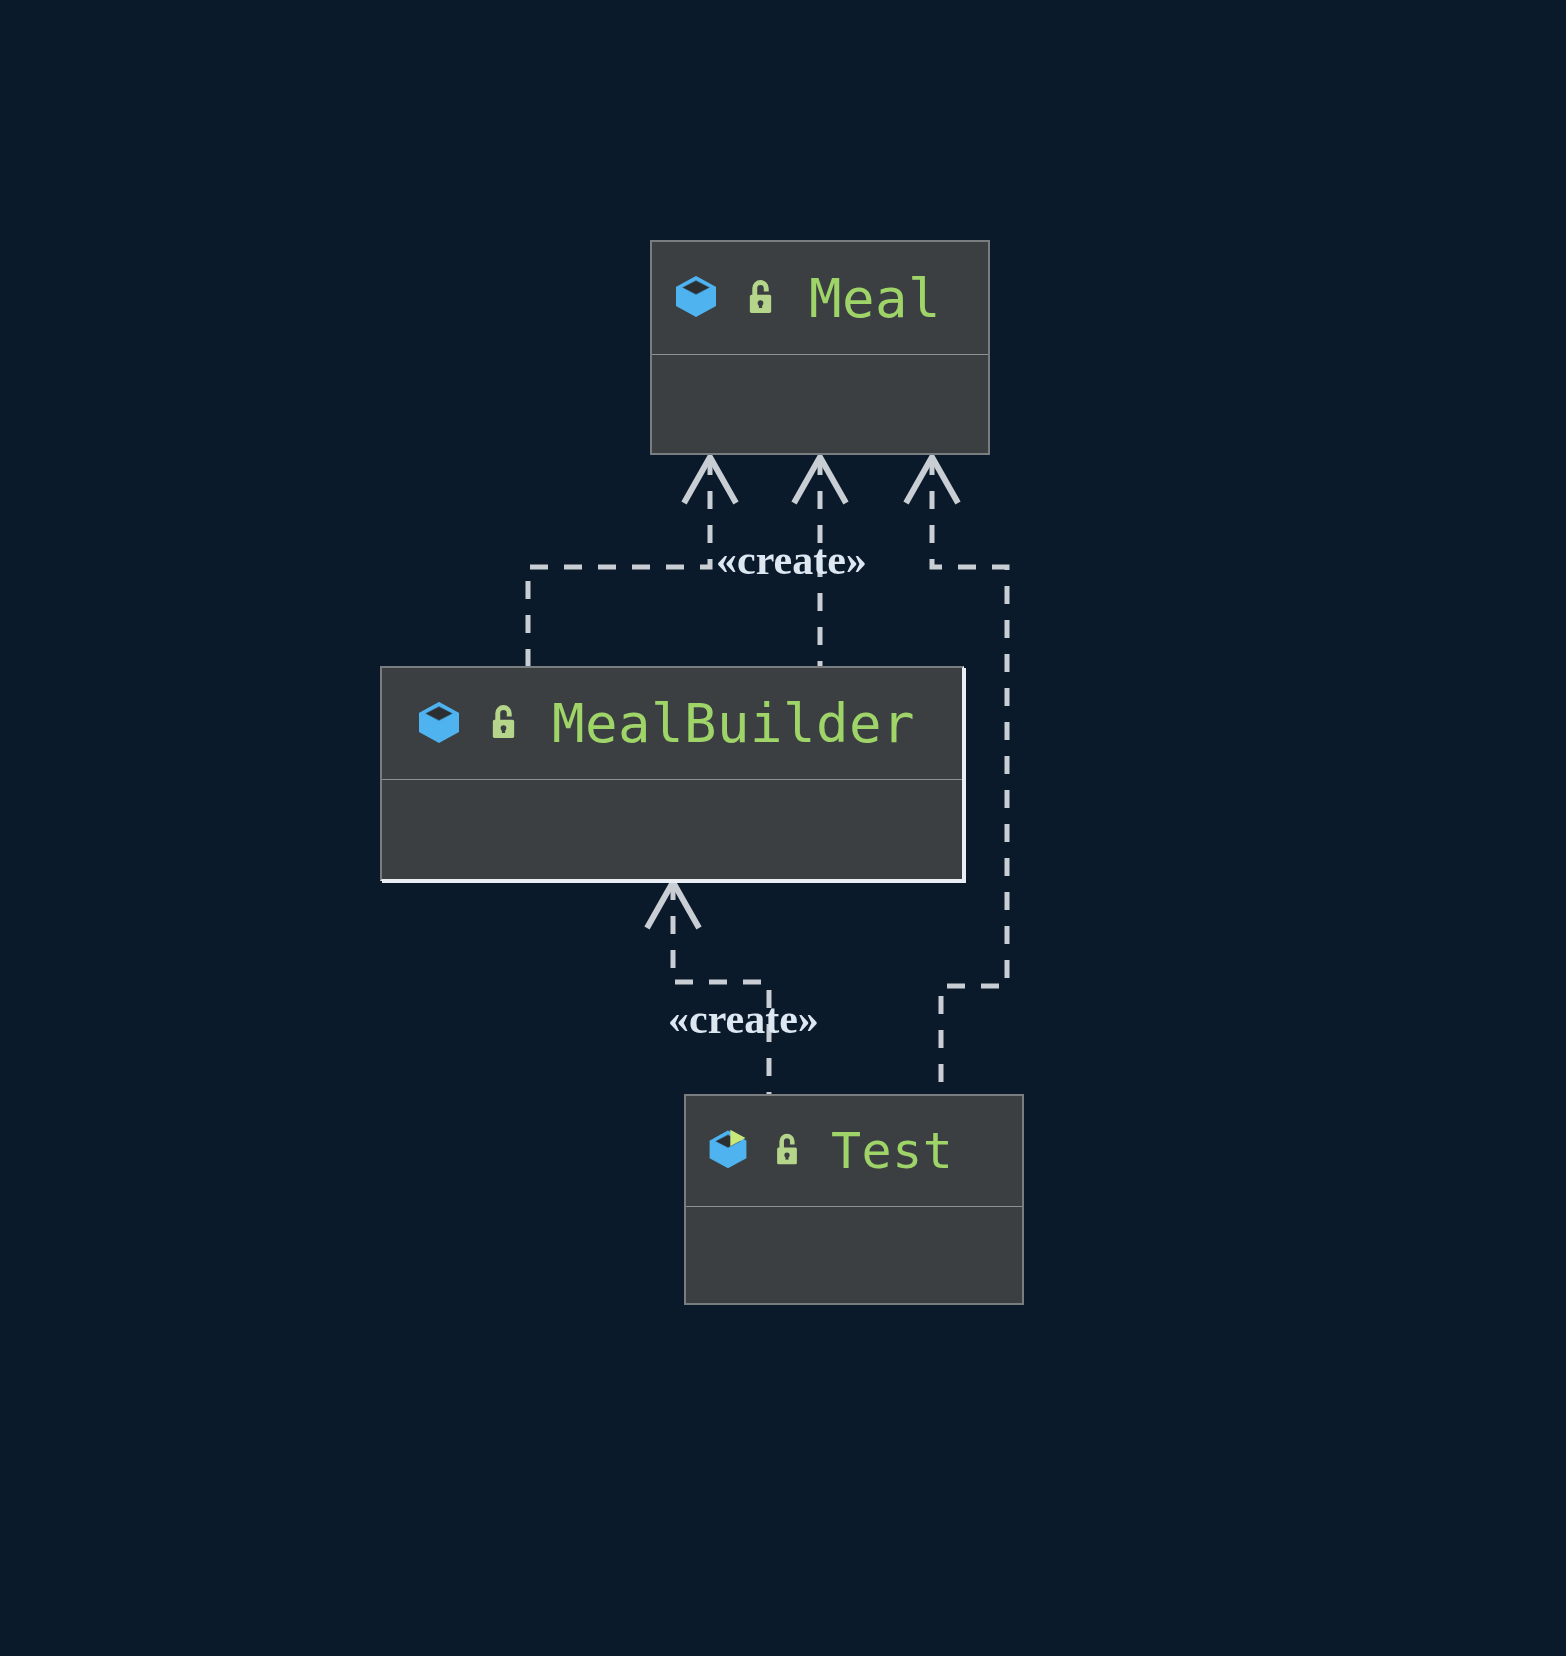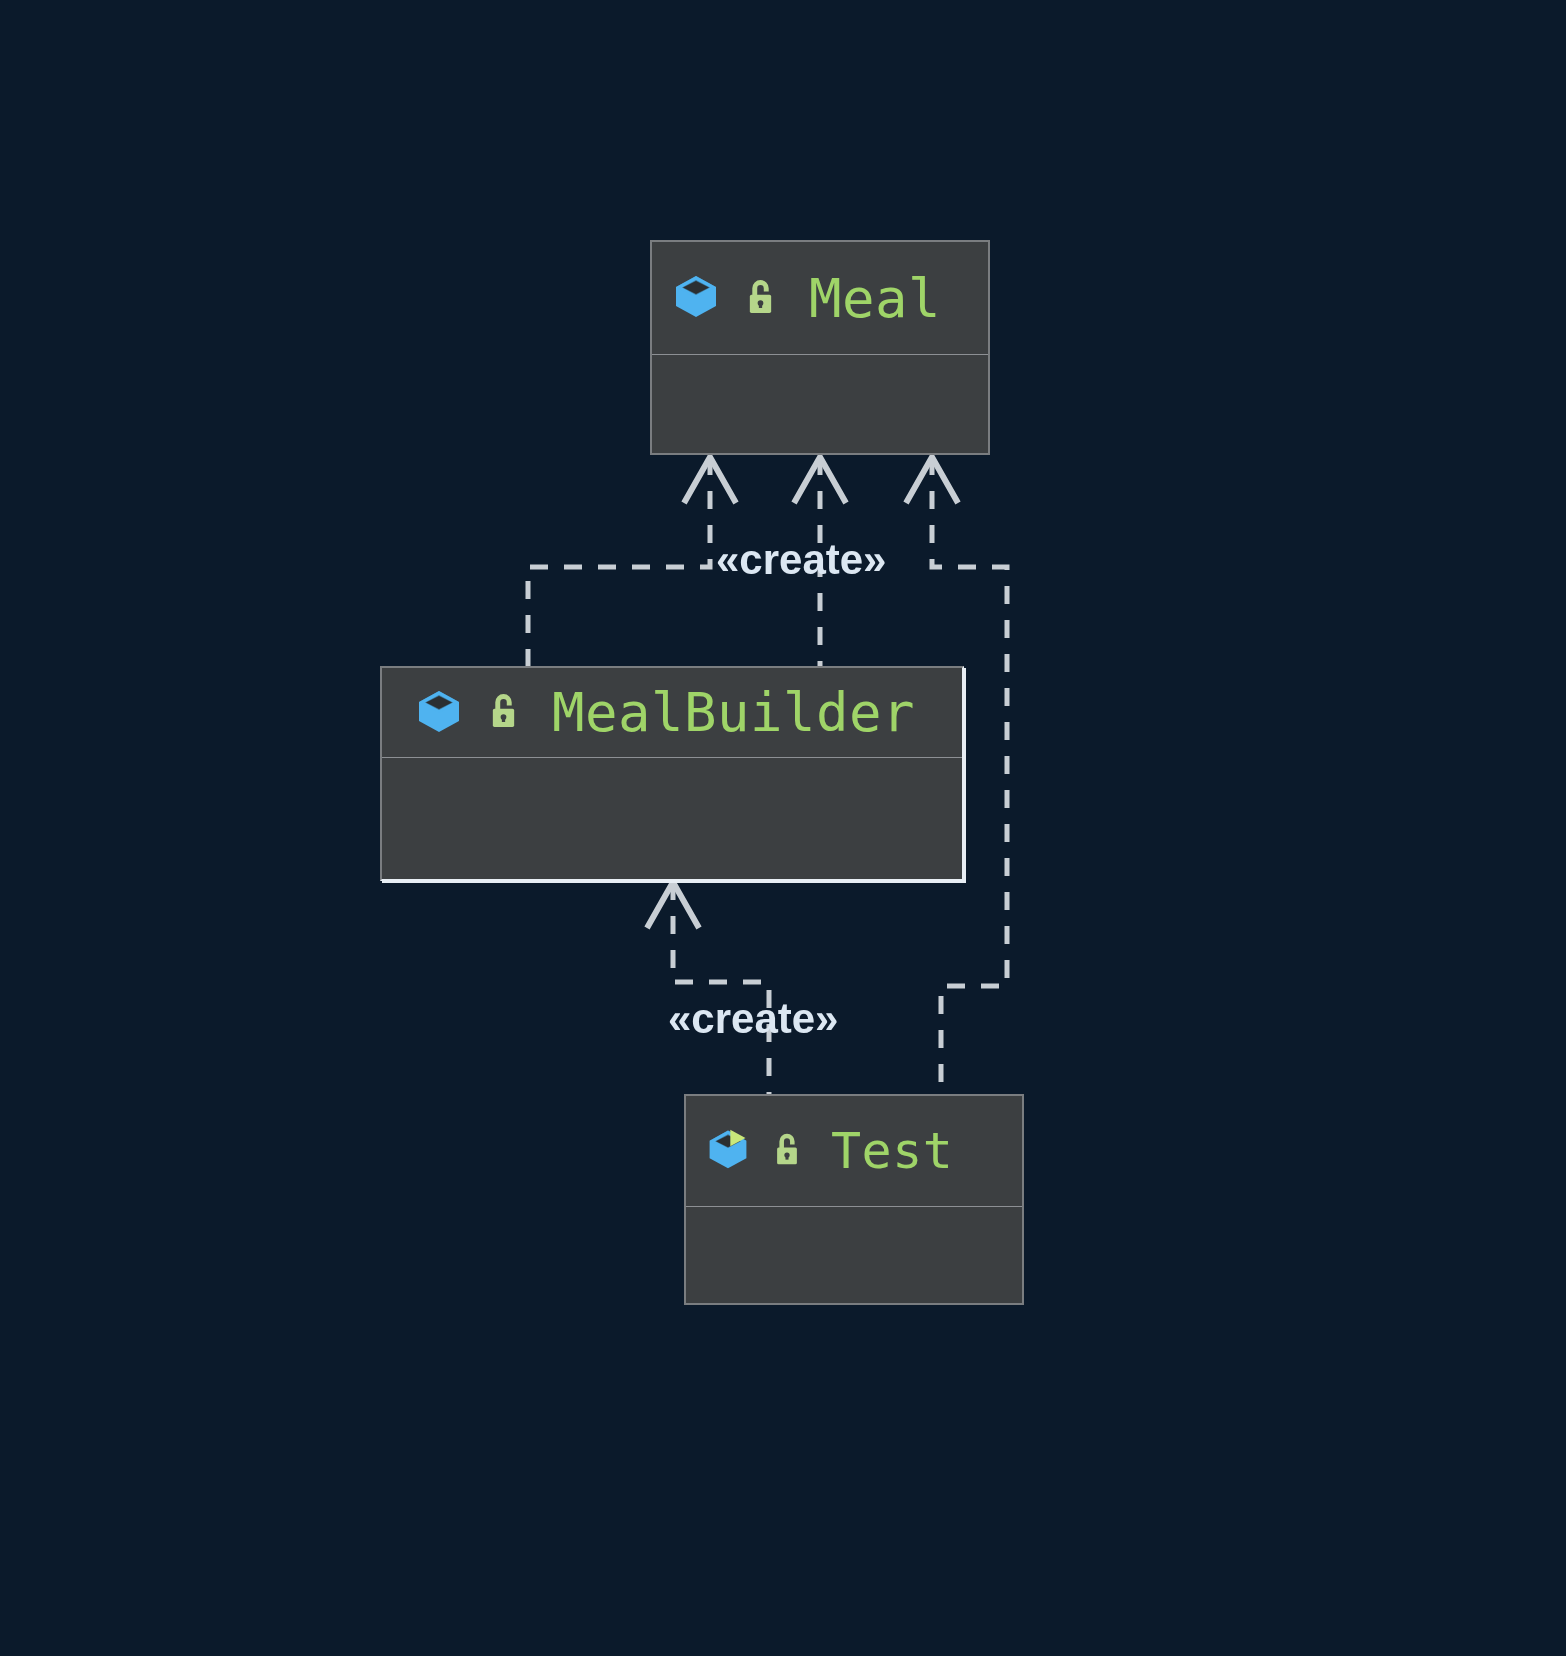--- a/index.html
+++ b/index.html
@@ -56,21 +56,21 @@
   }
   .class-name {
     color: #9fd468;
     font-family: "DejaVu Sans Mono", "Liberation Mono", monospace;
     white-space: nowrap;
     letter-spacing: 0.5px;
   }
   .edge-label {
     position: absolute;
     color: #dce7f2;
-    font-family: Liberation Sans, sans-serif;
+    font-family: Liberation Serif, serif;
     white-space: nowrap;
     font-weight: 600;
   }
 </style>
 </head>
 <body>
 
 <div id="canvas">
 
   <svg id="edge-layer" viewBox="0 0 1566 1656" width="1566" height="1656" xmlns="http://www.w3.org/2000/svg">
@@ -101,21 +101,21 @@
             <rect x="24" y="46" width="52" height="44" rx="4" fill="#b5d68a"></rect>
             <circle cx="50" cy="66" r="7" fill="#3c3f41"></circle>
             <rect x="46" y="66" width="8" height="12" fill="#3c3f41"></rect>
           </svg></span>
       <span class="class-name" style="font-size: 54px; color: rgb(159, 212, 104);">Meal</span>
     </div>
     <div class="class-body"></div>
   </div>
 
   <div class="uml-class selected" id="class-mealbuilder" style="left: 380px; top: 666px; width: 584px; height: 215px;">
-    <div class="class-header" style="height: 90px; padding-left: 32px;">
+    <div class="class-header" style="height: 112px; padding-left: 32px;">
       <span class="cube-icon" style="margin-right: 19px;"><svg width="50" height="50" viewBox="0 0 100 100">
             <polygon points="50,10 90,32 90,70 50,92 10,70 10,32" fill="#4fb3f0"></polygon>
             <polygon points="50,18 78,33 50,48 22,33" fill="#2b2f31"></polygon>
             <polygon points="50,10 90,32 50,54 10,32" fill="#4fb3f0" opacity="0.55"></polygon>
             <polygon points="50,20 76,33 50,46 24,33" fill="#2b2f31"></polygon>
           </svg></span>
       <span class="lock-icon" style="margin-right: 28px;"><svg width="41" height="41" viewBox="0 0 100 100">
             <path d="M30 48 L30 30 A20 20 0 0 1 70 30 L70 38 L58 38 L58 30 A8 8 0 0 0 42 30 L42 48 Z" fill="#b5d68a"></path>
             <rect x="24" y="46" width="52" height="44" rx="4" fill="#b5d68a"></rect>
             <circle cx="50" cy="66" r="7" fill="#3c3f41"></circle>

